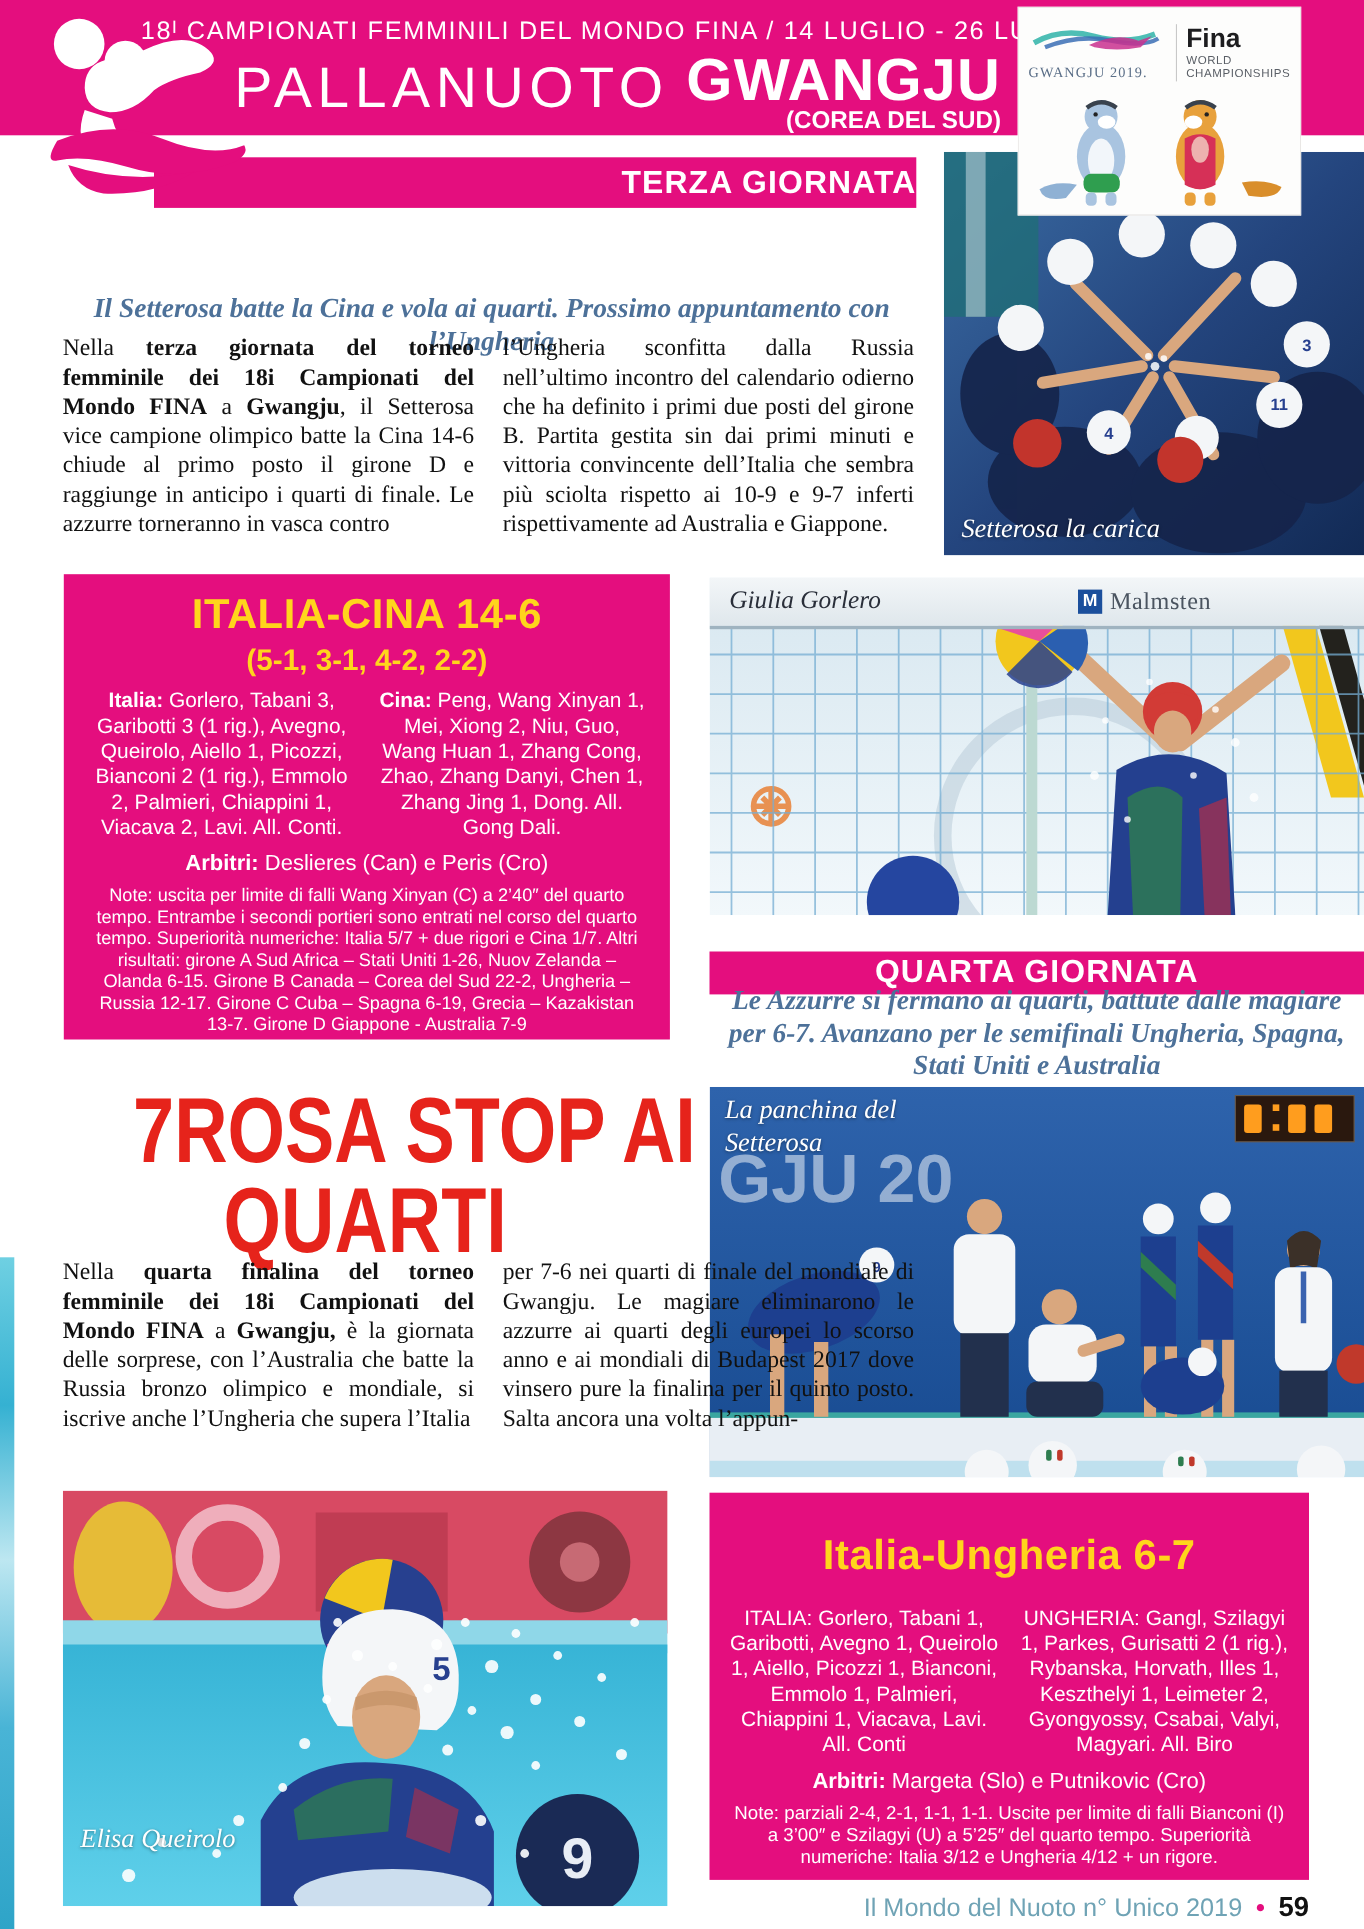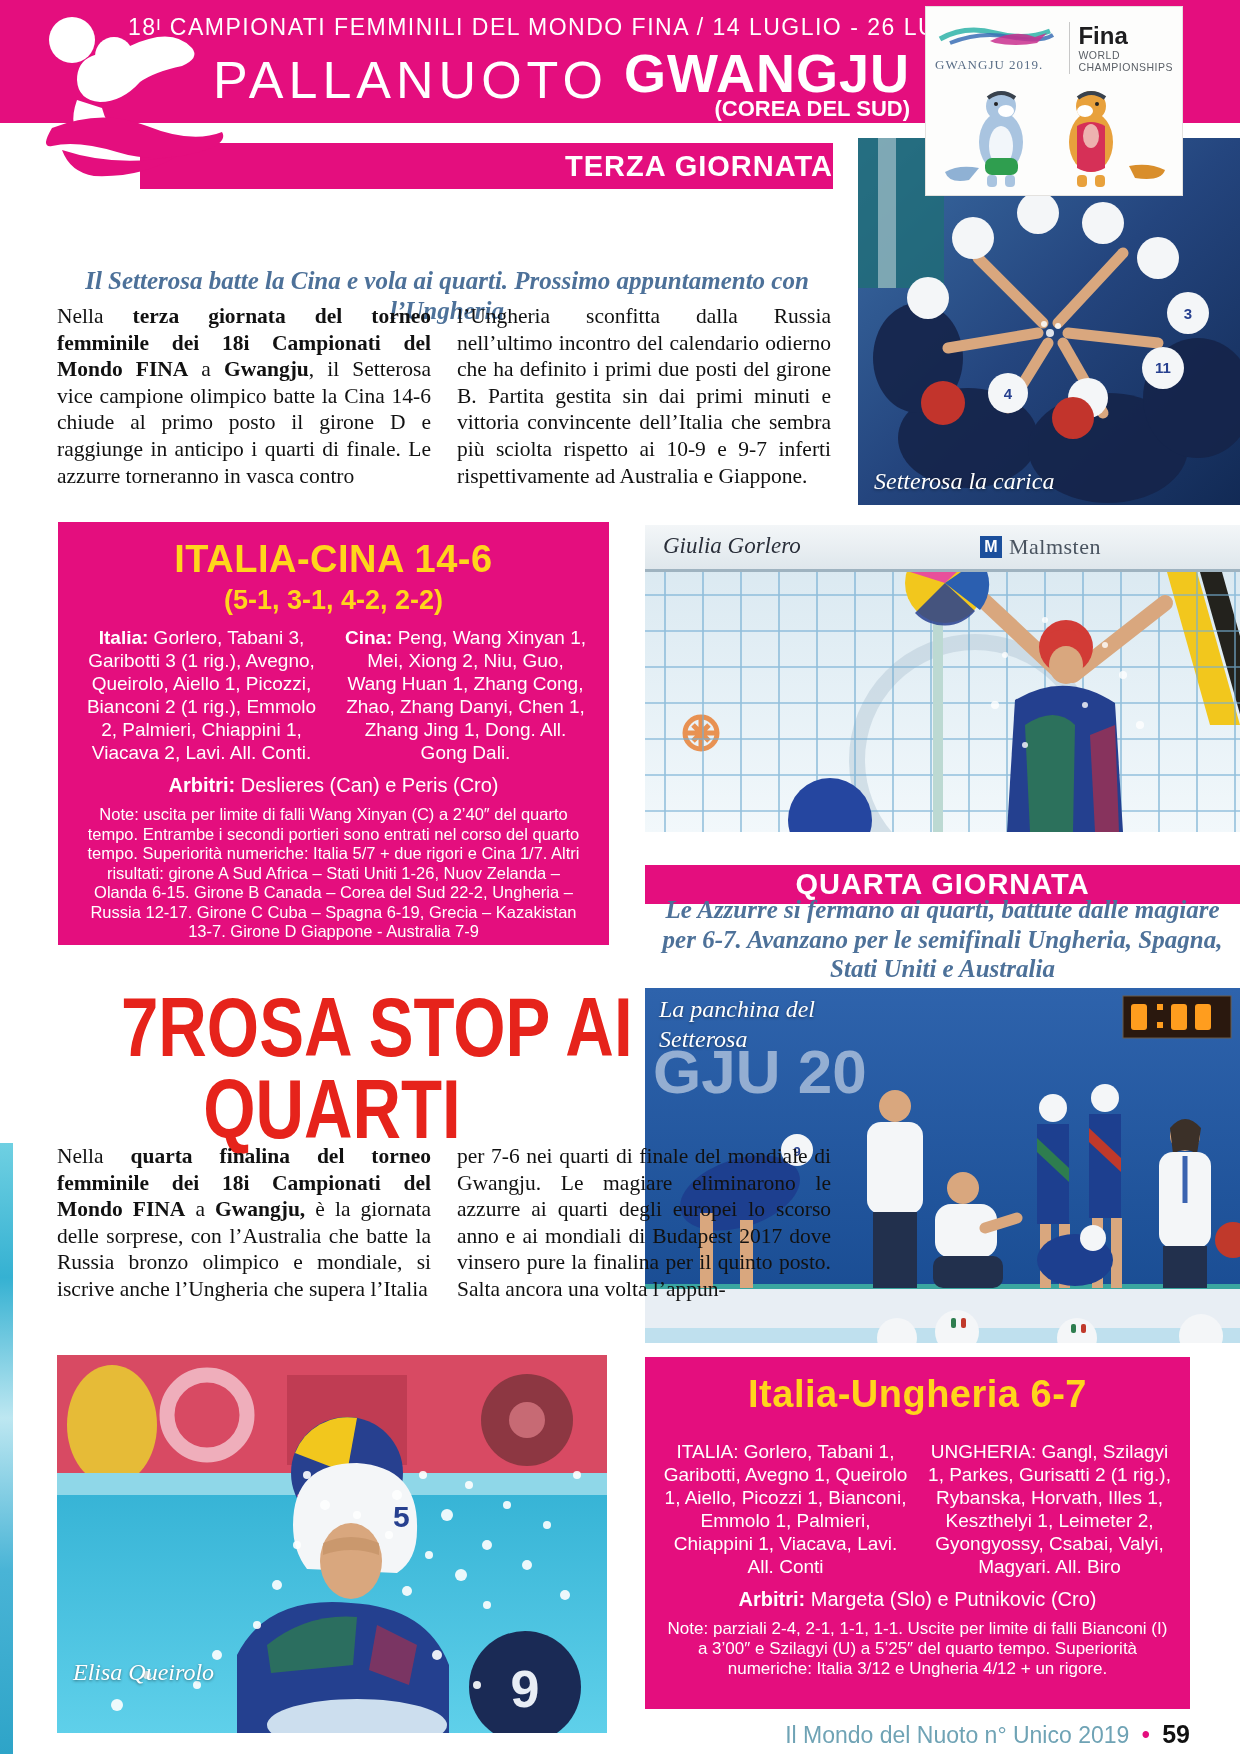--- a/index.html
+++ b/index.html
@@ -47,21 +47,21 @@
   #box2{left:645px;top:1357px;width:545px;height:352px;}
   .mb-title{color:var(--yellow);font-weight:800;text-align:center;font-size:38px;letter-spacing:.5px;}
   .mb-partials{color:var(--yellow);font-weight:700;text-align:center;font-size:27px;margin-top:4px;}
   .mb-rosters{display:flex;justify-content:center;gap:14px;text-align:center;font-size:19px;line-height:23px;}
   .mb-rosters .rcol{width:250px;}
   .mb-arbitri{text-align:center;font-size:20px;margin-top:10px;}
   .mb-note{text-align:center;font-size:16.5px;line-height:19.5px;margin:8px auto 0;}
   #box1 .mb-title{margin-top:16px;}
   #box1 .mb-rosters{margin-top:10px;}
   #box1 .mb-note{width:505px;}
-  #box2 .mb-title{margin-top:16px;}
+  #box2 .mb-title{margin-top:36px;}
   #box2 .mb-rosters{margin-top:24px;}
   #box2 .mb-note{width:505px;font-size:17px;line-height:20px;}
   
   .photo{overflow:hidden;}
   #photo-huddle{left:858px;top:138px;width:382px;height:367px;}
   #photo-gorlero{left:645px;top:525px;width:595px;height:307px;}
   #photo-bench{left:645px;top:988px;width:595px;height:355px;}
   #photo-elisa{left:57px;top:1355px;width:550px;height:378px;}
   .cap-white{position:absolute;color:#fff;font-family:"Liberation Serif",serif;font-style:italic;
              font-size:24px;text-shadow:0 1px 3px rgba(0,0,0,.45);}

